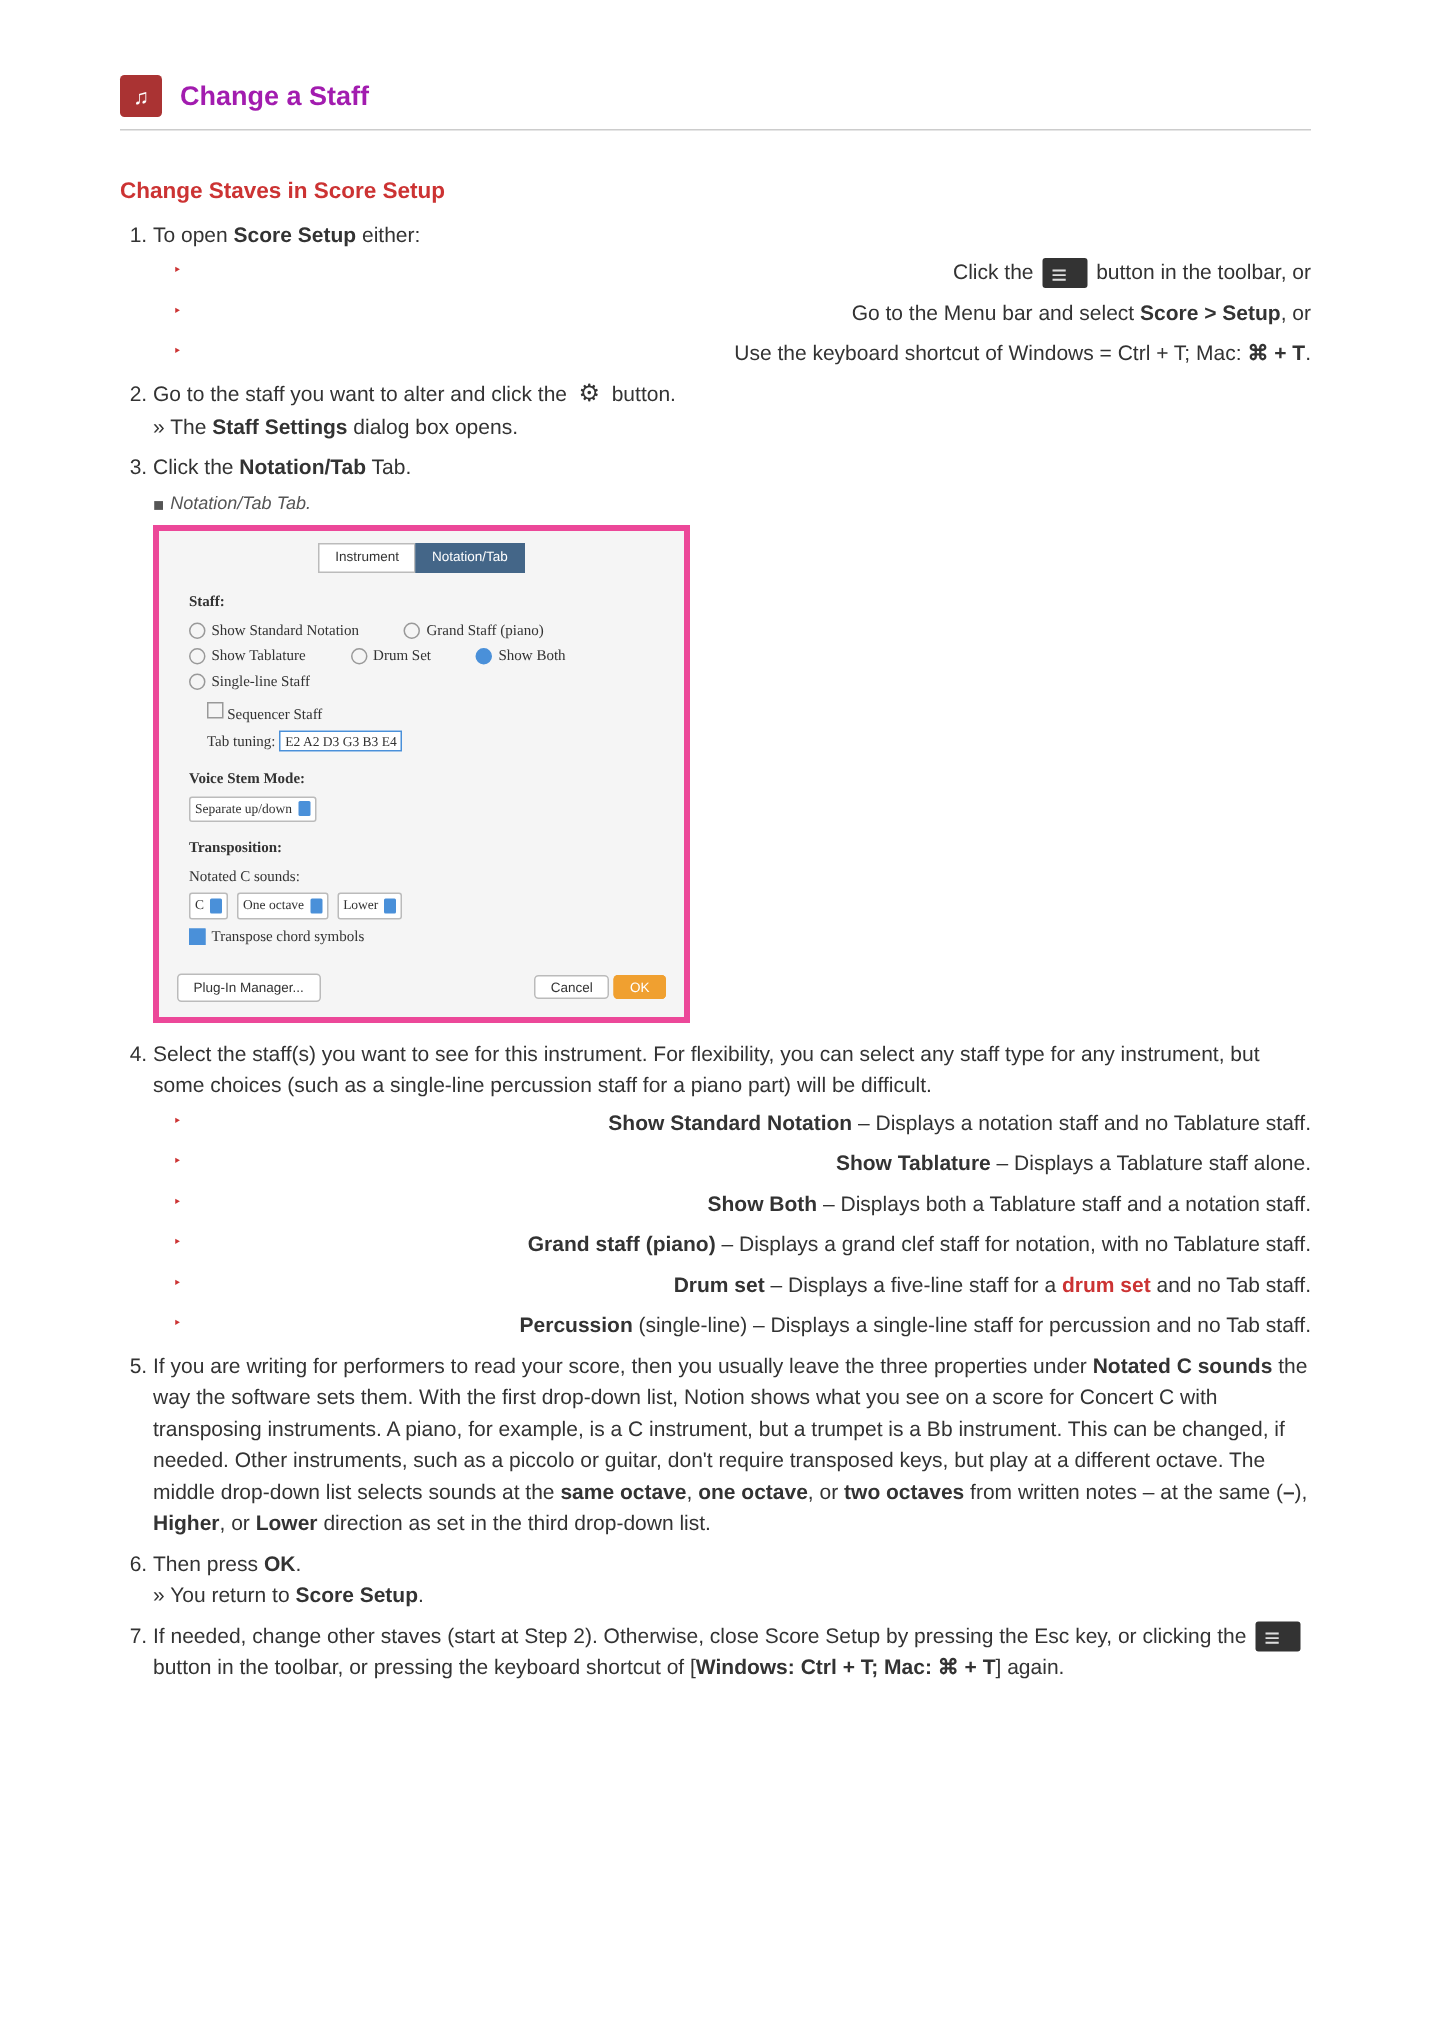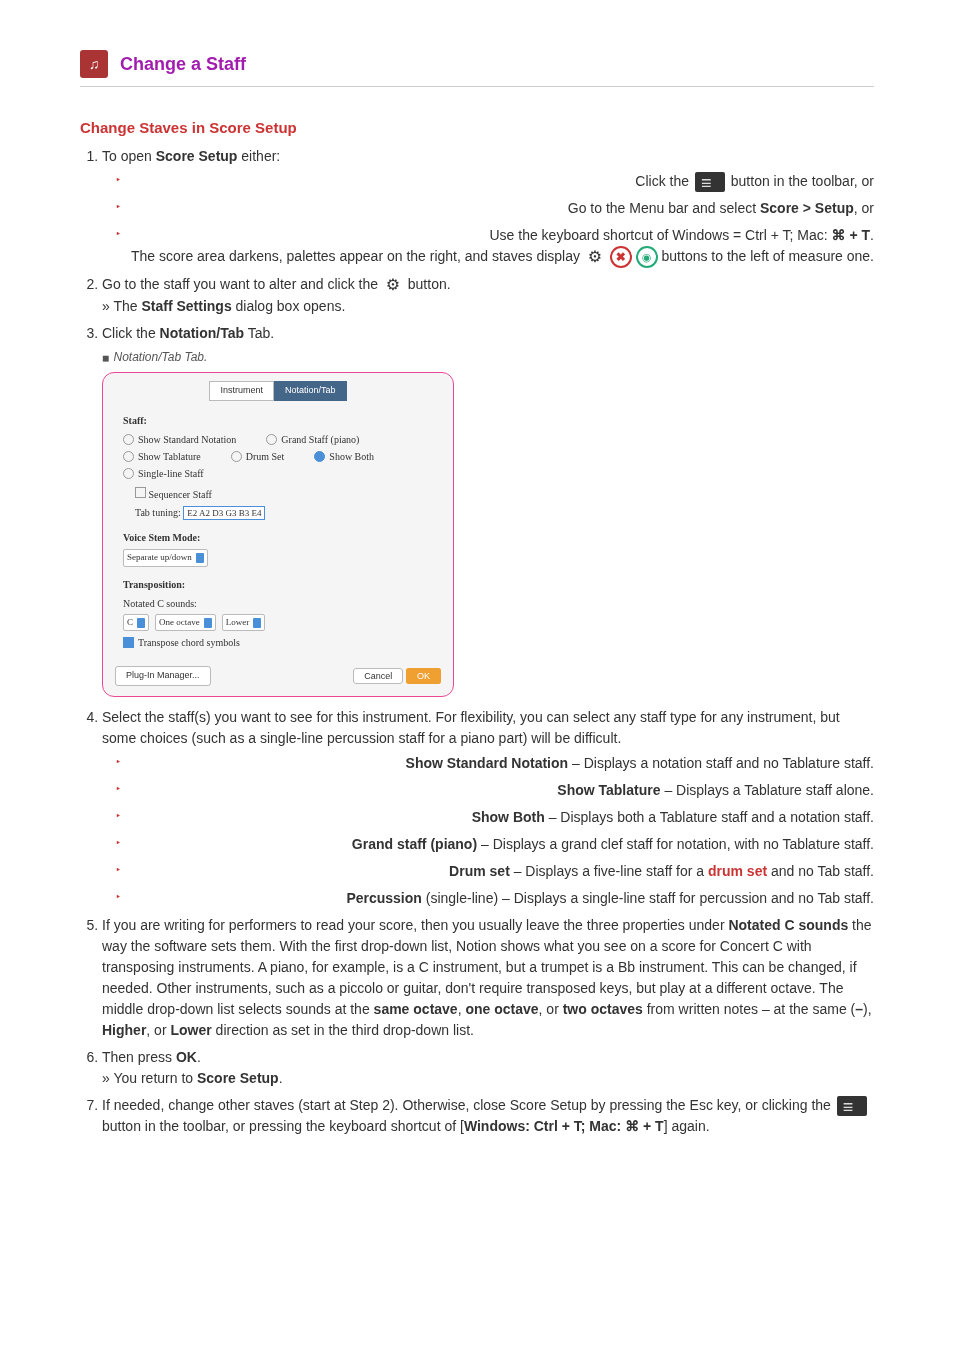--- a/index.html
+++ b/index.html
@@ -122,22 +122,22 @@
   }
   .caption:before {
     content: "\25FC";
     font-size: 9px;
     color: #555;
     margin-right: 4px;
     font-style: normal;
   }
   .dialog {
     width: 330px;
-    border: 1px solid #ec4899;
-    border-radius: 12px;
+    border: 4px solid #ec4899;
+    border-radius: 0;
     font-size: 10px;
     background: #f5f5f5;
     margin: 4px 0 10px 0;
     padding: 8px 10px 10px 10px;
     color: #333;
   }
   .dialog-tabs {
     text-align: center;
     margin-bottom: 10px;
   }
@@ -226,27 +226,20 @@
         <span>To open </span><b>Score Setup</b><span> either:</span>
         <ul class="sub-bullets">
           <li>
             <span>Click the </span><span class="toolbar-icon"></span><span> button in the toolbar, or</span>
           </li>
           <li>
             <span>Go to the Menu bar and select </span><b>Score &gt; Setup</b><span>, or</span>
           </li>
           <li>
             <span>Use the keyboard shortcut of Windows = Ctrl + T; Mac: </span><b>⌘ + T</b><span>.</span>
-            <div>
-              <span>The score area darkens, palettes appear on the right, and staves display </span>
-              <span class="gear-icon">⚙</span>
-              <span class="x-icon">✖</span>
-              <span class="eye-icon">◉</span>
-              <span> buttons to the left of measure one.</span>
-            </div>
           </li>
         </ul>
       </li>
 
       <li>
         <span>Go to the staff you want to alter and click the </span><span class="gear-icon">⚙</span><span> button.</span>
         <div><span>» The </span><b>Staff Settings</b><span> dialog box opens.</span></div>
       </li>
 
       <li>

